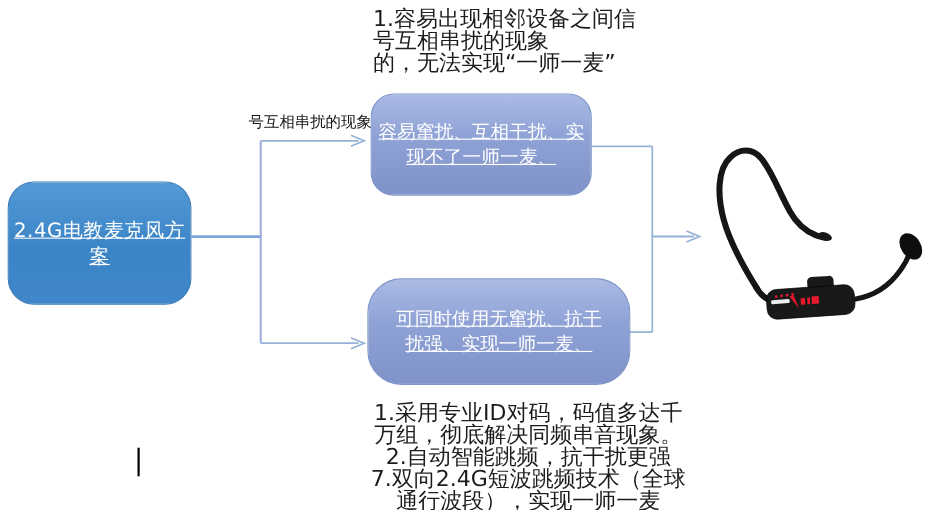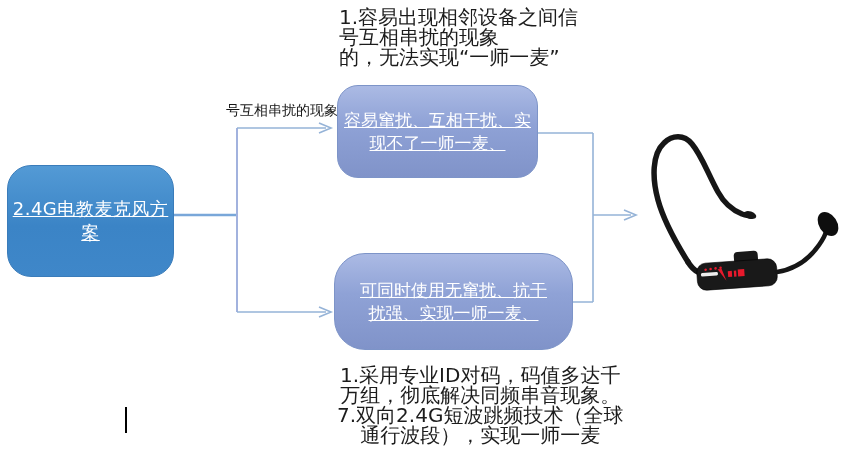--- a/index.html
+++ b/index.html
@@ -82,20 +82,21 @@
   <div class="node branch-node branch-top">
     <span>容易窜扰、互相干扰、实现不了一师一麦、</span>
   </div>
   <div class="node branch-node branch-bottom">
     <span>可同时使用无窜扰、抗干扰强、实现一师一麦、</span>
   </div>
 
   <div class="note note-bottom">
     <div>1.采用专业ID对码，码值多达千</div>
     <div>万组，彻底解决同频串音现象。</div>
+    <div>2.自动智能跳频，抗干扰更强</div>
     <div>7.双向2.4G短波跳频技术（全球</div>
     <div>通行波段），实现一师一麦</div>
   </div>
 
   <div class="caret"></div>
 
   <div class="headset-wrap">
     <svg width="207" height="255" viewBox="0 0 207 255">
 
       <path d="M 50 164 C 40 148 26 124 20 102 C 14 80 14 56 26 45

